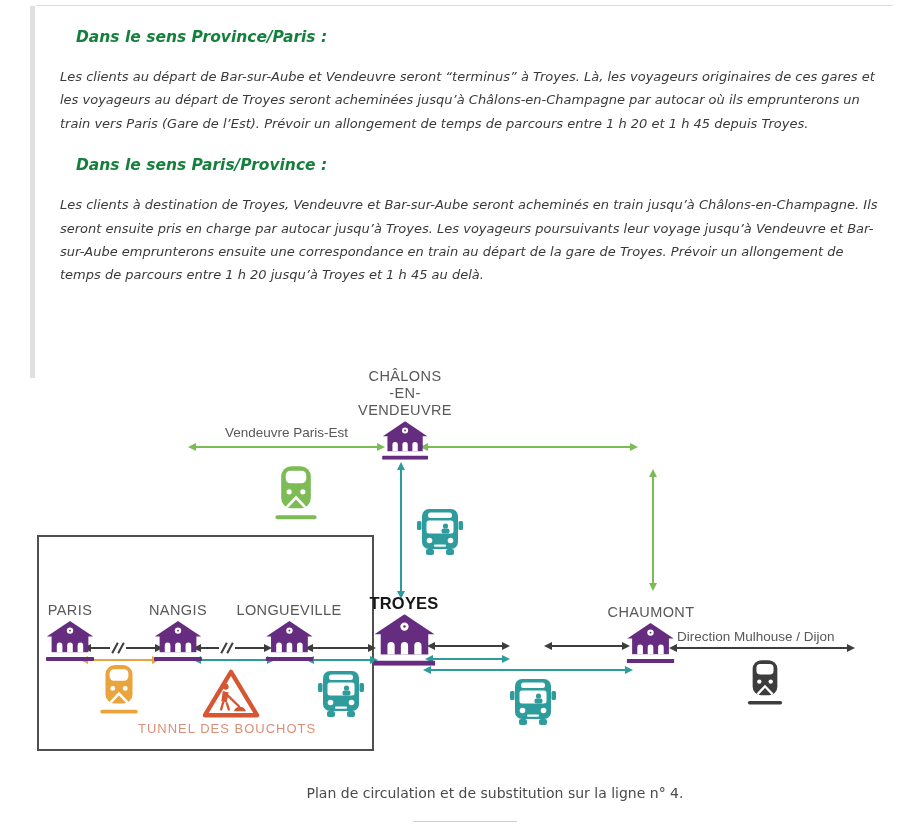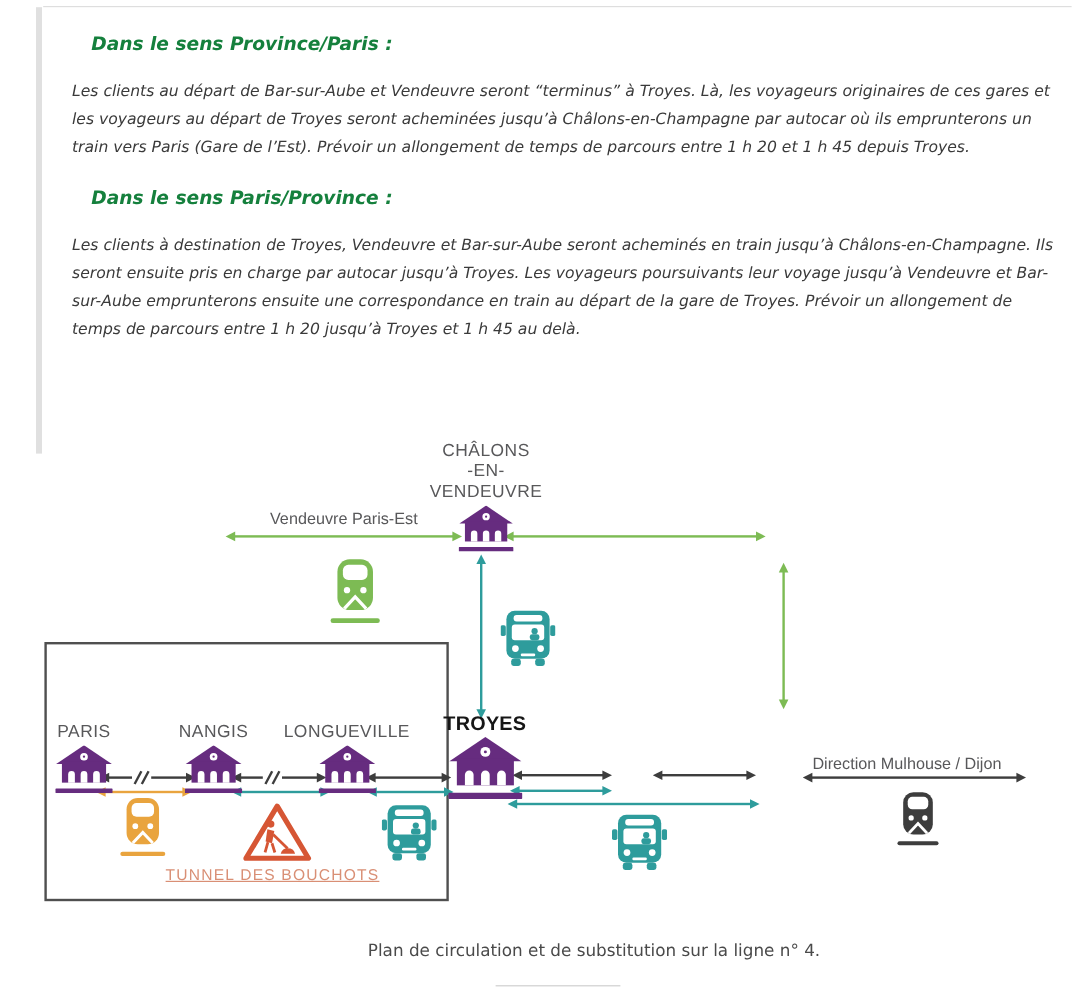--- a/index.html
+++ b/index.html
@@ -53,21 +53,21 @@
   .c-orange.ah::before { border-right-color:var(--orange);} .c-orange.ah::after { border-left-color:var(--orange);}
 
   
   .brk { position:absolute; width:16px; height:13px; background:#fff; z-index:2;
          display:flex; gap:4px; justify-content:center; align-items:center; }
   .brk i { display:block; width:2px; height:12px; background:var(--dark); transform:rotate(28deg); }
 
   .vicon { position:absolute; z-index:2; }
 
   .tunnel-label { position:absolute; left:138px; top:359px; width:172px; text-align:left;
-                  font-size:13px; letter-spacing:1px; color:var(--alert_light); white-space:nowrap; z-index:2;text-decoration:underline; }
+                  font-size:13px; letter-spacing:1px; color:var(--alert_light); white-space:nowrap; z-index:2; }
 
   .caption { position:absolute; left:0px; top:785px; width:990px; text-align:center;
              font-size:14px; color:#4a4a4a; font-family:"DejaVu Sans", sans-serif; }
   .bottom-divider { position:absolute; left:413px; top:821px; width:104px; height:1px; background:#cfcfcf; }
 </style>
 </head>
 <body>
 
 <svg width="0" height="0" style="position:absolute" aria-hidden="true">
   <defs>
@@ -172,20 +172,26 @@
       <svg class="st-icon" width="62" height="52" viewBox="0 0 60 50">
           <use href="#sym-station"></use>
         </svg>
     </div>
     <div class="station" style="left:289px; top:240px;">
       <div class="st-label">LONGUEVILLE</div>
       <svg class="st-icon" width="48" height="40" viewBox="0 0 60 50">
           <use href="#sym-station"></use>
         </svg>
     </div>
+    <div class="station" style="left:651px; top:242px;">
+      <div class="st-label">CHAUMONT</div>
+      <svg class="st-icon" width="48" height="40" viewBox="0 0 60 50">
+          <use href="#sym-station"></use>
+        </svg>
+    </div>
 
     <div class="ah c-dark" style="left:88px;  top:285px; width:70px;"></div>
     <div class="brk" style="left:110px; top:279px;">
         <i></i>
         <i></i>
       </div>
     <div class="ah c-orange" style="left:85px;  top:297px; width:70px;"></div>
 
     <div class="ah c-dark" style="left:198px; top:285px; width:69px;"></div>
     <div class="brk" style="left:219px; top:279px;">

